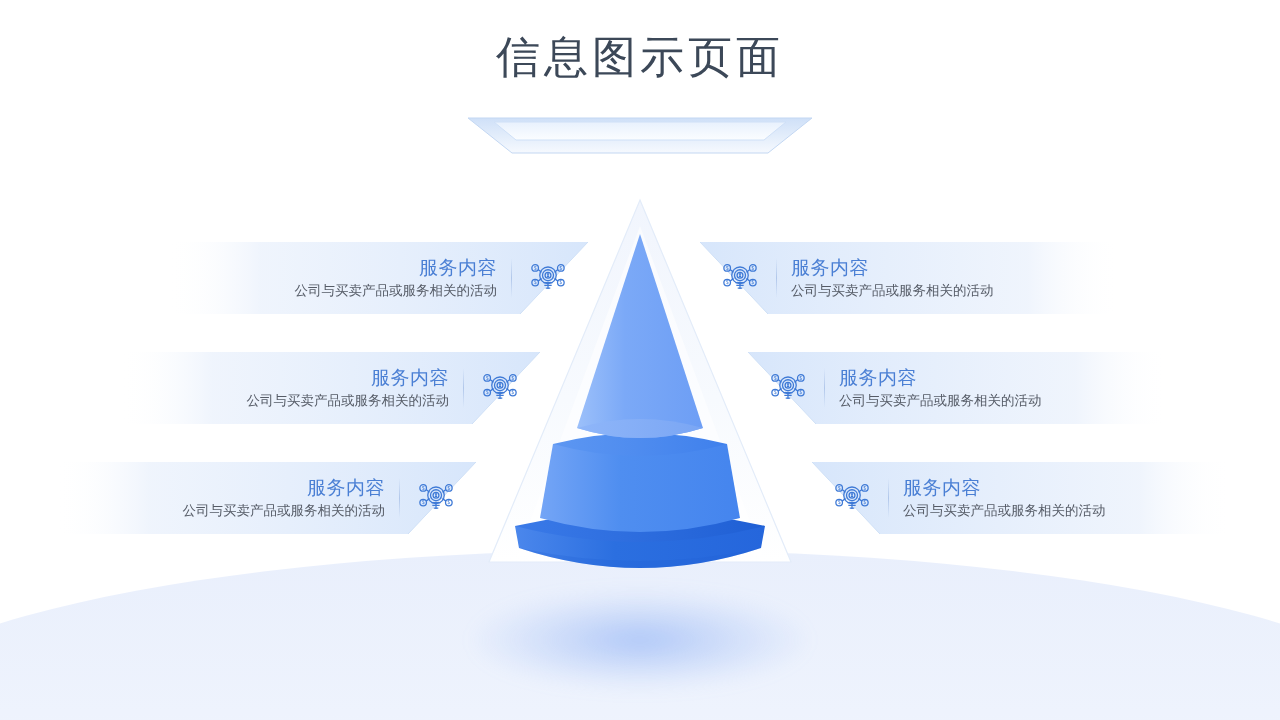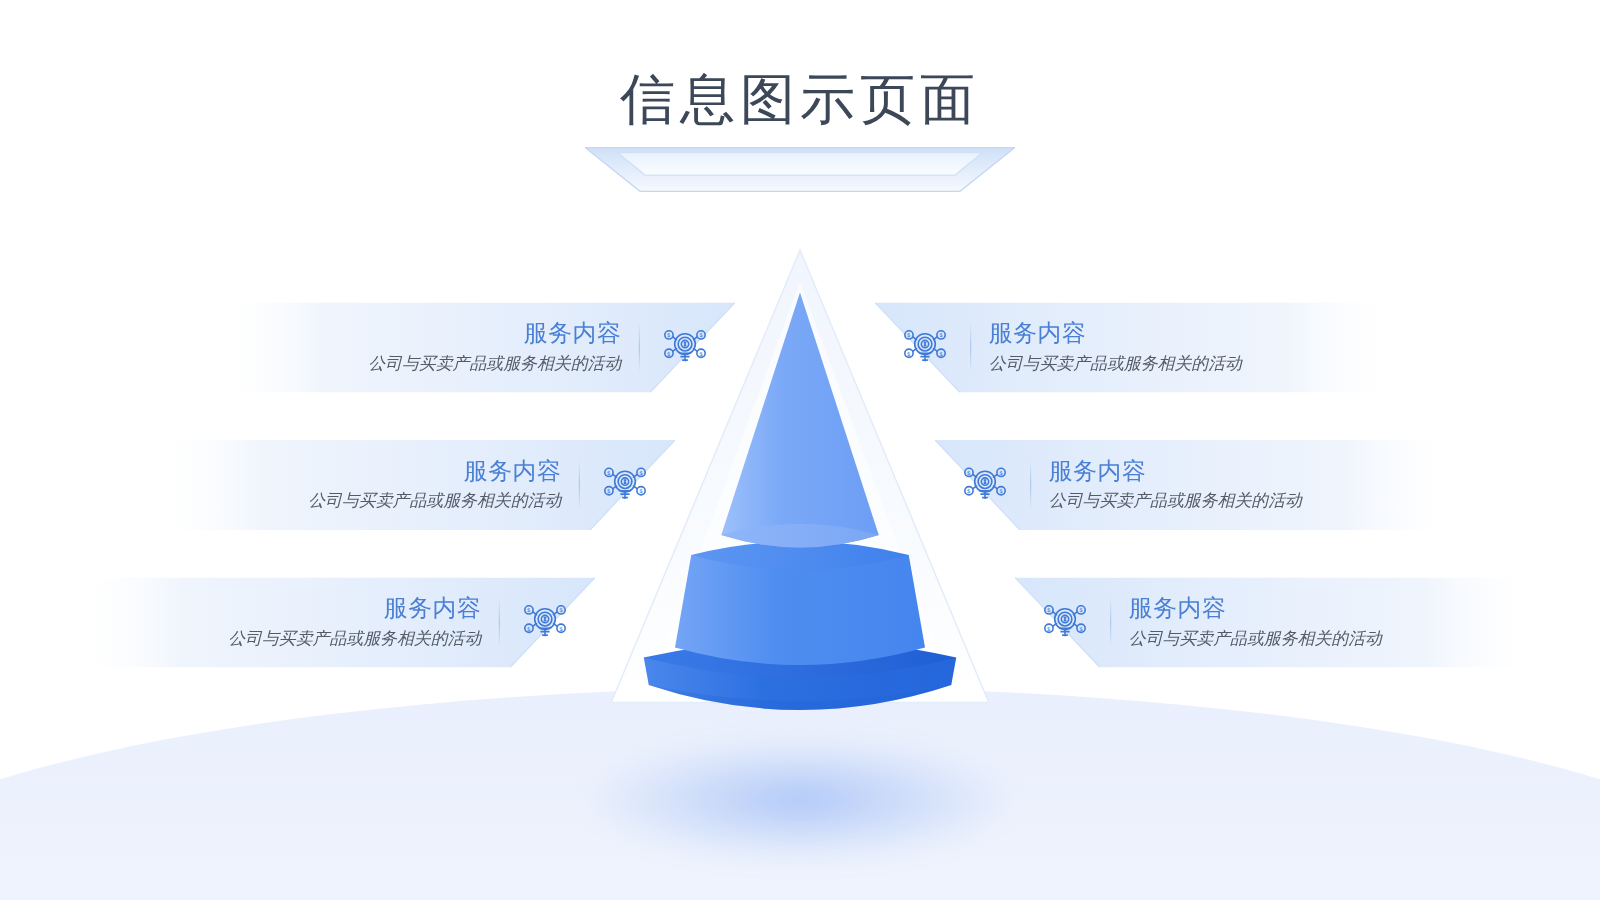--- a/index.html
+++ b/index.html
@@ -30,21 +30,21 @@
     width:330px;
     height:96px;
     border-radius:50%;
     background:radial-gradient(ellipse at center,rgba(59,120,240,.34) 0%,rgba(82,135,240,.20) 34%,rgba(120,165,245,.08) 62%,rgba(255,255,255,0) 78%);
     filter:blur(9px);
     z-index:1;
   }
 
   
   .title-wrap{
-    position:absolute; left:0; top:56px; width:100%;
+    position:absolute; left:0; top:33px; width:100%;
     text-align:center; z-index:6;
   }
   .title{
     font-size:44px;
     letter-spacing:4px;
     color:#3c4858;
     line-height:1.1;
     font-weight:400;
   }
   .title-banner{
@@ -98,21 +98,20 @@
     color:#4a7fd4;
     line-height:1.35;
     letter-spacing:.5px;
     white-space:nowrap;
   }
   .desc{
     font-size:13.5px;
     color:#555b66;
     line-height:1.5;
     white-space:nowrap;
-    font-style:italic;
   }
   .divider{
     width:1px; height:40px;
     background:linear-gradient(180deg,rgba(140,170,220,0) 0%,rgba(140,170,220,.55) 50%,rgba(140,170,220,0) 100%);
     flex:none;
   }
   .icon{ width:44px; height:44px; flex:none; }
   .icon svg{ display:block; width:100%; height:100%; }
 </style>
 </head>

